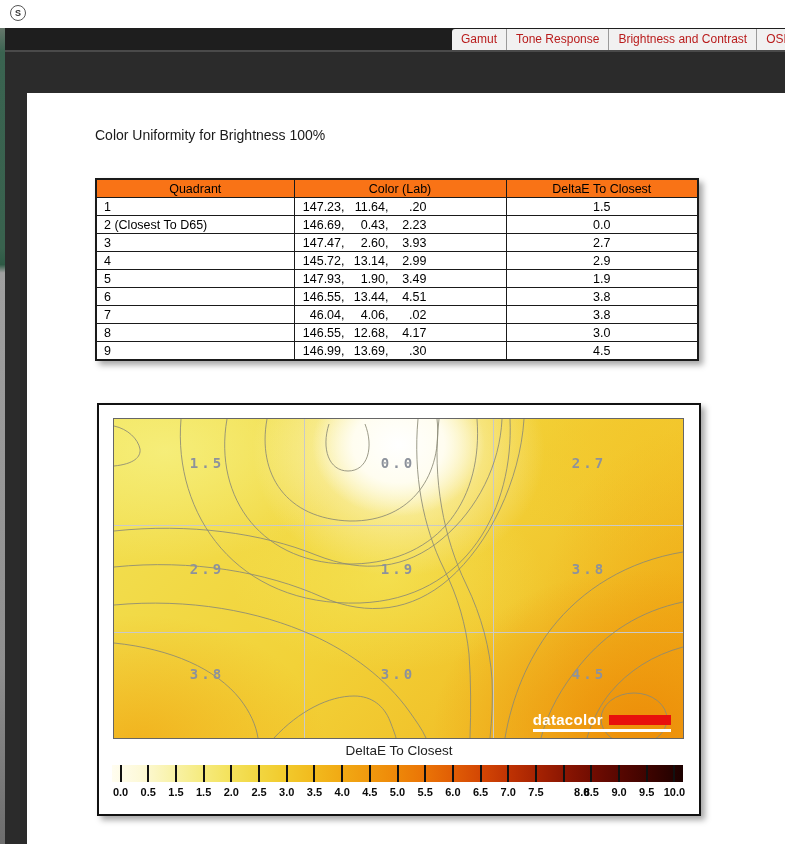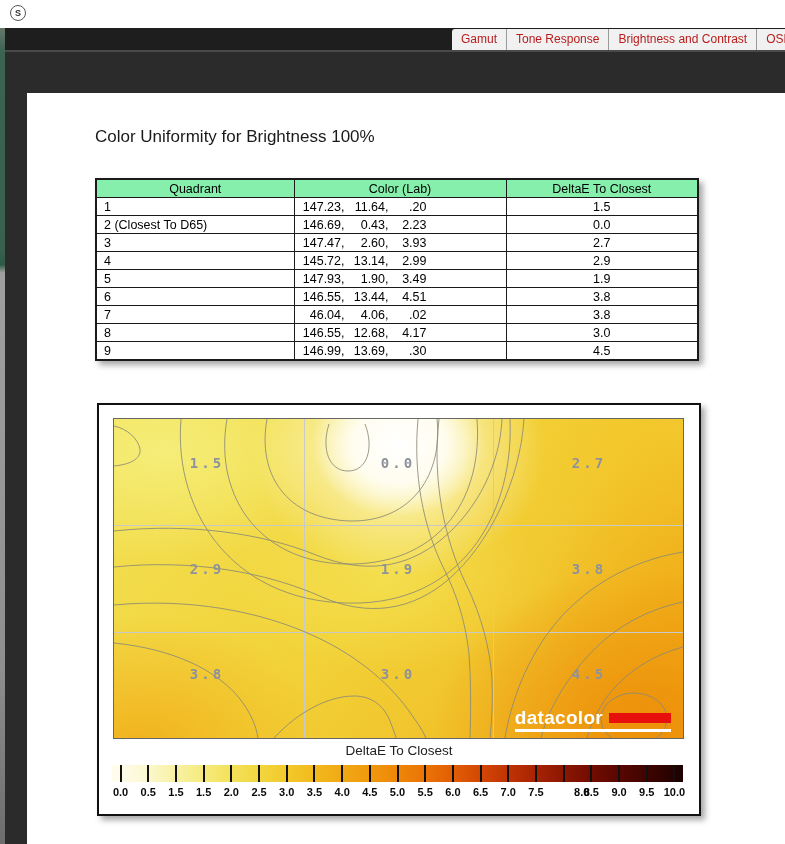--- a/index.html
+++ b/index.html
@@ -24,29 +24,29 @@
     white-space:nowrap;border-left:1px solid #9a9a9a;flex:0 0 auto;
   }
   .tab:first-child{border-left:none;border-top-left-radius:3px;}
   
   .left-strip{
     position:absolute;left:0;top:28px;width:5px;height:816px;
     background:linear-gradient(#66776b 0%,#3a6350 3%,#39624e 27%,#2e5a45 29%,#a0a0a0 30%,#8f8f8f 78%,#6d6d6d 100%);
   }
   
   .main-panel{position:absolute;left:27px;top:93px;width:758px;height:751px;background:#ffffff;}
-  .page-heading{position:absolute;left:68px;top:34px;font-size:17px;color:#1a1a1a;}
+  .page-heading{position:absolute;left:68px;top:34px;font-size:14px;color:#1a1a1a;}
   
   .data-table{
     position:absolute;left:68px;top:85px;width:602px;border-collapse:collapse;
     border:2px solid #1a1a1a;box-shadow:4px 4px 6px rgba(0,0,0,0.35);background:#fff;
     font-size:12.5px;color:#000;table-layout:fixed;
   }
   .data-table th{
-    height:17px;background:#86efac;font-weight:normal;text-align:center;
+    height:17px;background:#f97316;font-weight:normal;text-align:center;
     border:1px solid #1a1a1a;padding:0;
   }
   .data-table td{height:17px;border:1px solid #1a1a1a;padding:0;}
   .col-quadrant{width:198px;}
   .col-lab{width:212px;}
   .col-delta{width:192px;}
   td.cell-quadrant{padding-left:7px;text-align:left;}
   td.cell-lab .lab-wrap{display:flex;}
   .lab-l{display:inline-block;width:50px;text-align:right;}
   .lab-a{display:inline-block;width:44px;text-align:right;}
@@ -78,21 +78,21 @@
   .contour-svg path,.contour-svg ellipse{fill:none;stroke:#8b8975;stroke-width:1;opacity:0.85;}
   .map-label{
     position:absolute;transform:translate(-50%,-50%);
     font-family:"DejaVu Sans Mono",monospace;font-size:14px;font-weight:bold;
     letter-spacing:3px;color:#8d929c;white-space:nowrap;
   }
   .logo{
     position:absolute;right:12px;bottom:6px;display:flex;align-items:center;
     border-bottom:3px solid #ffffff;padding-bottom:2px;
   }
-  .logo-text{color:#ffffff;font-size:19px;font-weight:bold;letter-spacing:0.3px;line-height:1;}
+  .logo-text{color:#ffffff;font-size:15px;font-weight:bold;letter-spacing:0.3px;line-height:1;}
   .logo-bar{width:62px;height:10px;margin-left:6px;}
   .scale-title{position:absolute;left:0;top:338px;width:100%;text-align:center;font-size:13.5px;color:#222;}
   .colorbar-wrap{position:absolute;left:13px;top:360px;width:571px;height:42px;}
   .colorbar{position:absolute;left:0;top:0;width:571px;height:17px;}
   .cb-tick{position:absolute;top:0;width:2px;height:17px;background:#111;transform:translateX(-50%);}
   .cb-label{
     position:absolute;top:21px;transform:translateX(-50%);
     font-size:11px;font-weight:bold;color:#0a0a0a;white-space:nowrap;
   }
 </style>

